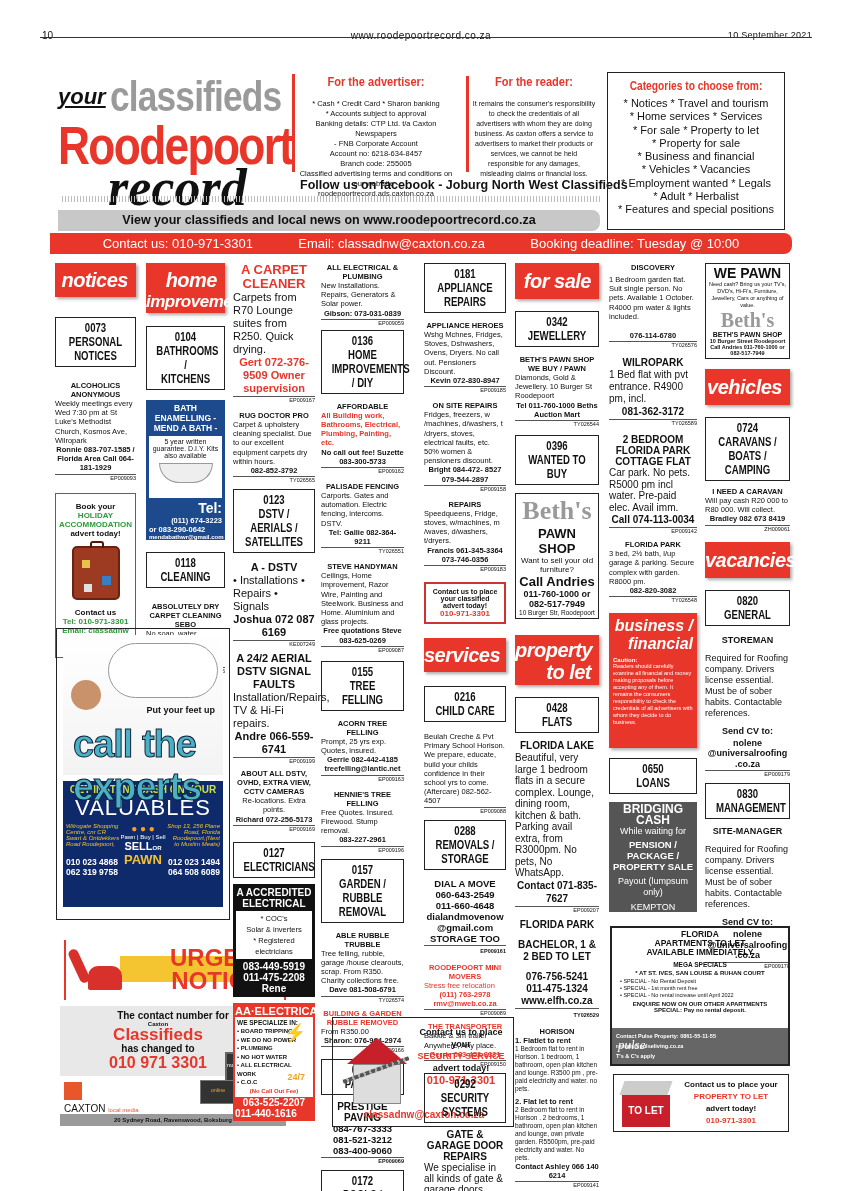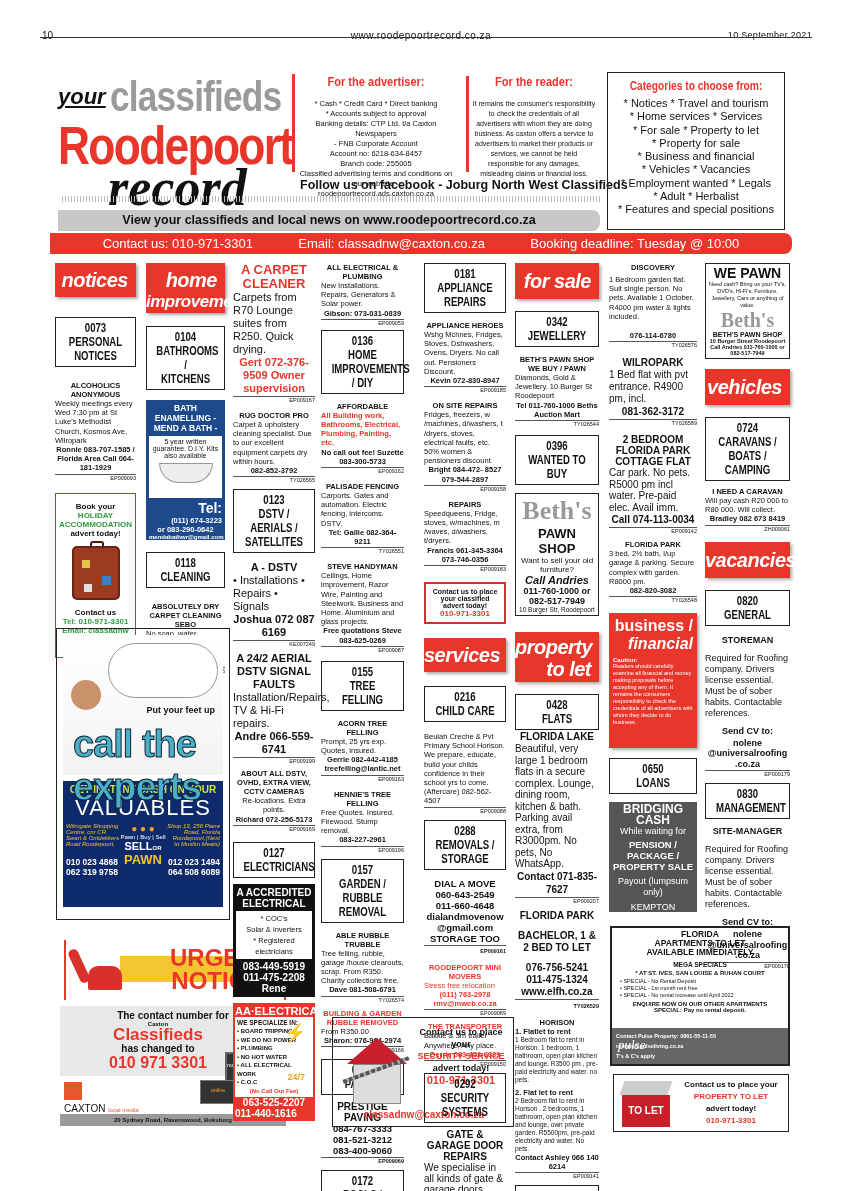--- a/index.html
+++ b/index.html
@@ -54,21 +54,21 @@
 
 <div class="abs mast-your">your</div>
 <div class="abs mast-classifieds">classifieds</div>
 <div class="abs mast-roodepoort">Roodepoort</div>
 <div class="abs mast-record">record</div>
 
 <div class="abs vrule" style="left:292px;top:74px;height:98px;"></div>
 <div class="abs" style="left:296px;top:74px;width:160px;">
   <div class="info-title">For the advertiser:</div>
   <div class="info-body" style="margin-top:10px;">
-    <div>* Cash * Credit Card * Direct banking</div>
+    <div>* Cash * Credit Card * Sharon banking</div>
     <div>* Accounts subject to approval</div>
     <div>Banking details: CTP Ltd. t/a Caxton Newspapers</div>
     <div>- FNB Corporate Account</div>
     <div>Account no: 6218-634-8457</div>
     <div>Branch code: 255005</div>
     <div>Classified advertising terms and conditions on</div>
     <div>our web site - roodepoortrecord.ads.caxton.co.za</div>
   </div>
 </div>
 <div class="abs vrule" style="left:466px;top:76px;height:96px;"></div>
@@ -149,21 +149,21 @@
     <span>KITCHENS</span>
   </div>
   <div style="margin-top:10px;background:#1d4a8c;color:#fff;text-align:center;height:140px;padding:3px;">
     <div style="font-size:8.5px;font-weight:bold;line-height:10px;">BATH ENAMELLING - MEND A BATH -</div>
     <div style="background:#fff;color:#111;font-size:7px;margin-top:3px;height:62px;padding:2px;">
       <div>5 year written guarantee. D.I.Y. Kits also available</div>
       <div style="margin:4px auto 0;width:54px;height:20px;background:#eee;border:1px solid #999;border-radius:0 0 20px 20px;"></div>
     </div>
     <div style="text-align:right;font-size:14px;font-weight:bold;margin-top:2px;">Tel:</div>
     <div style="text-align:right;font-size:7.5px;font-weight:bold;">(011) 674-3223</div>
-    <div style="text-align:center;font-size:7.5px;font-weight:bold;">or 083-290-0642</div>
+    <div style="text-align:left;font-size:7.5px;font-weight:bold;">or 083-290-0642</div>
     <div style="font-size:6px;font-weight:bold;">mendabathwr@gmail.com</div>
   </div>
   <div class="cat-box" style="margin-top:12px;">
     <span>0118</span>
     <span>CLEANING</span>
   </div>
   <div style="margin-top:14px;">
     <div class="ad-title">ABSOLUTELY DRY CARPET CLEANING SEBO</div>
     <div class="ad-body">No soap, water, shampoo or steam. Kills all germs!</div>
     <div class="ad-body ad-center ad-bold">011-763-5684/5/6</div>
@@ -483,34 +483,34 @@
     <div class="ref">TY026544</div>
   </div>
   <div class="cat-box" style="margin-top:8px;">
     <span>0396</span>
     <span>WANTED TO BUY</span>
   </div>
   <div class="boxed" style="margin-top:8px;text-align:center;padding:2px;">
     <div style="font-size:26px;font-weight:bold;color:#999;font-family:'Liberation Serif',serif;line-height:30px;">Beth's</div>
     <div style="font-size:13px;font-weight:bold;">PAWN SHOP</div>
     <div style="font-size:8px;">Want to sell your old furniture?</div>
-    <div style="font-size:11px;font-weight:bold;font-style:italic;">Call Andries</div>
+    <div style="font-size:13px;font-weight:bold;">Call Andries</div>
     <div style="font-size:9px;font-weight:bold;">011-760-1000 or</div>
     <div style="font-size:9px;font-weight:bold;">082-517-7949</div>
     <div style="font-size:6.5px;">10 Burger Str, Roodepoort</div>
   </div>
   <div class="sec-banner" style="margin-top:16px;height:50px;padding-top:4px;">
     <div>property</div>
     <div>to let</div>
   </div>
   <div class="cat-box" style="margin-top:12px;">
     <span>0428</span>
     <span>FLATS</span>
   </div>
-  <div style="">
+  <div style="margin-top:6px;">
     <div class="bigb ad-center" style="font-size:10px;">FLORIDA LAKE</div>
     <div class="big" style="font-size:10px;line-height:11.5px;">Beautiful, very large 1 bedroom flats in a secure complex. Lounge, dining room, kitchen &amp; bath. Parking avail extra, from R3000pm. No pets, No WhatsApp.</div>
     <div class="bigb ad-center" style="font-size:10px;">Contact 071-835-7627</div>
     <div class="ref">EP009207</div>
   </div>
   <div style="margin-top:6px;text-align:center;font-weight:bold;font-size:10px;line-height:12px;">
     <div>FLORIDA PARK</div>
     <div style="margin-top:8px;">BACHELOR, 1 &amp; 2 BED TO LET</div>
     <div style="margin-top:8px;">076-756-5241</div>
     <div>011-475-1324</div>
@@ -553,21 +553,21 @@
     <div class="bigb ad-center" style="font-size:10px;">Call 074-113-0034</div>
     <div class="ref">EP009142</div>
   </div>
   <div style="margin-top:6px;">
     <div class="ad-title">FLORIDA PARK</div>
     <div class="ad-body">3 bed, 2½ bath, l/up garage &amp; parking. Secure complex with garden. R8000 pm.</div>
     <div class="ad-body ad-center ad-bold">082-820-3082</div>
     <div class="ref">TY026548</div>
   </div>
   <div style="margin-top:10px;background:#e8362b;color:#fff;padding:4px;height:135px;box-shadow:2px 2px 3px #aaa;">
-    <div style="text-align:right;font-size:16px;font-weight:bold;line-height:18px;">business /</div>
+    <div style="text-align:right;font-size:16px;font-weight:bold;font-style:italic;line-height:18px;">business /</div>
     <div style="text-align:right;font-size:16px;font-weight:bold;font-style:italic;line-height:18px;">financial</div>
     <div style="font-size:6px;font-weight:bold;margin-top:4px;">Caution:</div>
     <div style="font-size:5.5px;line-height:7px;">Readers should carefully examine all financial and money making proposals before accepting any of them. It remains the consumers responsibility to check the credentials of all advertisers with whom they decide to do business.</div>
   </div>
   <div class="cat-box" style="margin-top:10px;">
     <span>0650</span>
     <span>LOANS</span>
   </div>
   <div style="margin-top:8px;background:#555;color:#fff;text-align:center;height:110px;padding:2px;line-height:11px;">
     <div style="font-size:12px;font-weight:bold;">BRIDGING CASH</div>

